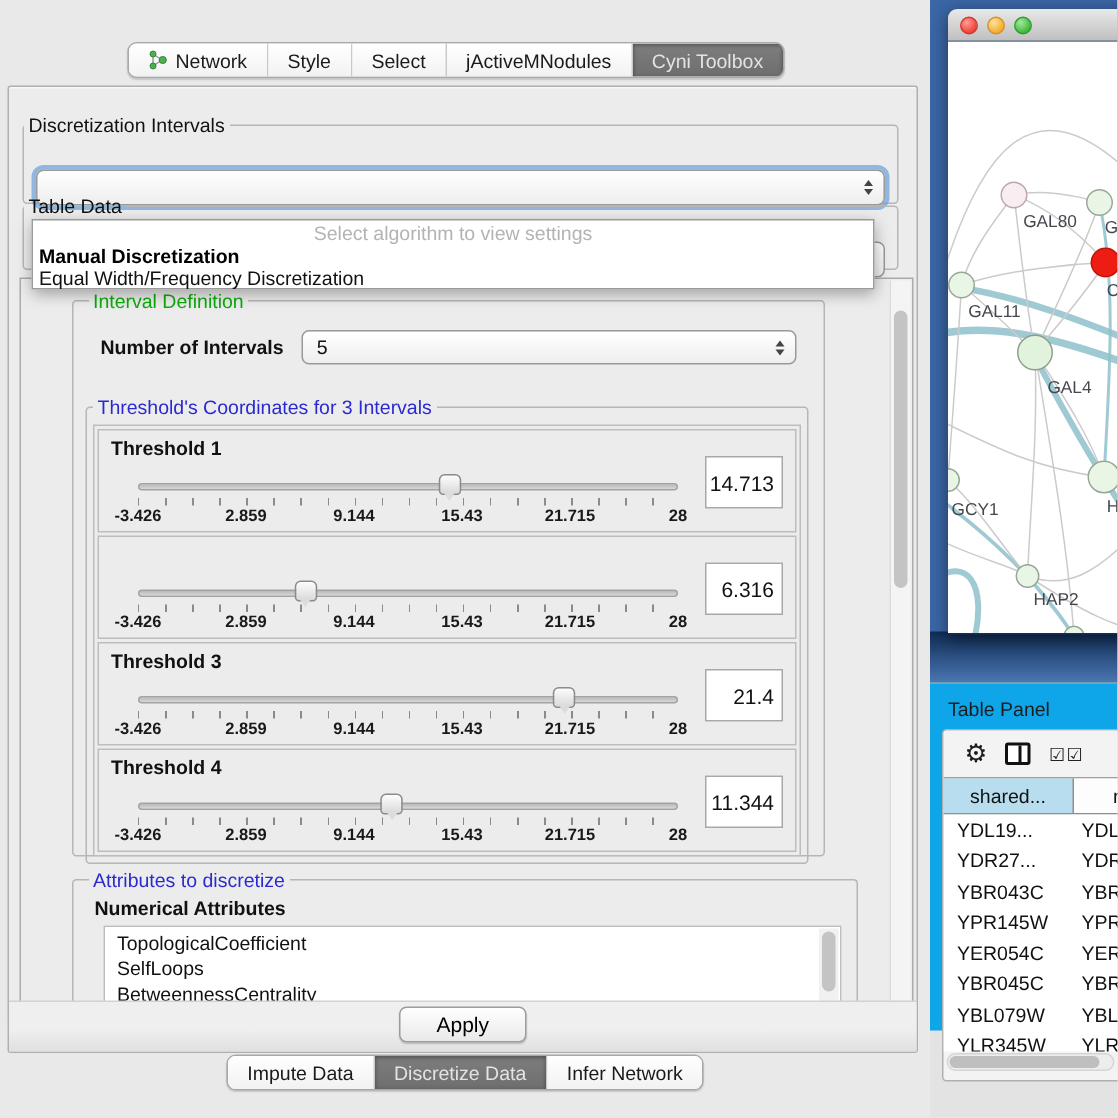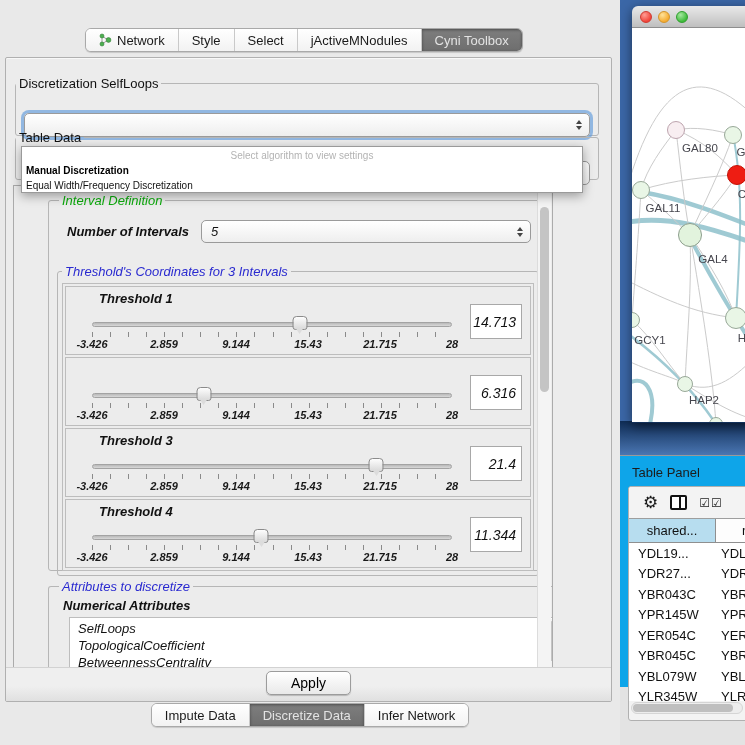--- a/index.html
+++ b/index.html
@@ -46,42 +46,42 @@
   .arr-up { width:0; height:0; border-left:3.5px solid transparent; border-right:3.5px solid transparent;
     border-bottom:4px solid #444; }
   .arr-dn { width:0; height:0; border-left:3.5px solid transparent; border-right:3.5px solid transparent;
     border-top:4px solid #444; }
 
   .algo-combo { position:absolute; left:8px; top:22px; width:566px; }
   .tabledata-combo { position:absolute; left:8px; top:16px; width:566px; }
 
   .algo-popup { position:absolute; left:15px; top:88px; width:562px; height:47px; background:#ffffff;
     border:1px solid #9a9a9a; box-shadow:0 3px 10px rgba(0,0,0,.35); z-index:50; padding-top:1px; }
-  .popup-row { height:15px; line-height:15px; font-size:10px; padding:0 4px; white-space:nowrap; }
+  .popup-row { height:15px; line-height:15px; font-size:13px; padding:0 4px; white-space:nowrap; }
   .popup-hint { text-align:center; color:#b3b3b3; }
   .popup-opt-bold { font-weight:bold; color:#000; }
 
-  .scroll-area { position:absolute; left:7px; top:127px; width:540px; height:484px;
-    border:1px solid #ababab; background:#ececec; overflow:hidden;font-style:italic; }
+  .scroll-area { position:absolute; left:7px; top:127px; width:596px; height:484px;
+    border:1px solid #ababab; background:#ececec; overflow:hidden; }
   .v-scrollbar { position:absolute; right:1px; top:1px; width:14px; height:480px; background:#f4f4f4;
     border-left:1px solid #dcdcdc; }
   .v-thumb { position:absolute; left:2px; top:20px; width:9px; height:185px; background:#c4c4c4;
     border-radius:5px; }
 
   .interval-group { position:absolute; left:34px; top:7px; width:502px; height:378px; padding:4px 10px; }
   .noi-row { display:flex; align-items:center; margin:8px 0 6px 8px; }
   .noi-label { font-weight:bold; margin-right:12px; }
   .noi-combo { width:330px; height:23px; }
 
   .thresholds-group { position:absolute; left:8px; top:56px; width:482px; height:312px; padding:4px 4px; }
   .thresh-stack { border:1px solid #bdbdbd; padding:2px; background:#ececec; }
   .thresh-row { position:relative; border:1px solid #bdbdbd; background:#ececec; height:69px; margin-bottom:2px;
     padding:4px 8px 0 8px; }
   .thresh-row:last-child { margin-bottom:0; }
-  .thresh-label { font-weight:bold; font-size:13px;margin-left:25px; }
+  .thresh-label { font-weight:bold; font-size:13px; }
   .slider { position:absolute; left:26px; top:29px; width:360px; height:38px; }
   .track { position:absolute; left:0; top:6px; width:100%; height:5px; border-radius:3px;
     background:linear-gradient(#b9b9b9,#d8d8d8); border:1px solid #a3a3a3; }
   .thumb { position:absolute; top:0; width:15px; height:14px; transform:translateX(-50%);
     background:linear-gradient(#fdfdfd,#d9d9d9); border:1px solid #8b8b8b;
     border-radius:4px 4px 3px 3px; z-index:2; }
   .thumb::after { content:""; position:absolute; left:2.5px; top:11px; width:0; height:0;
     border-left:4.5px solid transparent; border-right:4.5px solid transparent; border-top:6px solid #dcdcdc; }
   .ticks { position:absolute; left:0; top:16px; width:100%; height:5px;
     background-image:repeating-linear-gradient(90deg,#8a8a8a 0,#8a8a8a 1px,transparent 1px,transparent 5%);
@@ -187,21 +187,21 @@
           </div>
         <div class="seg-item active">
             <span>Cyni Toolbox</span>
           </div>
       </div>
     </div>
 
     <div class="main-panel">
 
       <fieldset class="algo-group">
-        <legend>Discretization SelfLoops</legend>
+        <legend>Discretization Intervals</legend>
         <div class="combo focused algo-combo">
           <span class="steppers">
               <span class="arr-up"></span>
               <span class="arr-dn"></span>
             </span>
         </div>
       </fieldset>
 
       <fieldset class="tabledata-group">
         <legend>Table Data</legend>
@@ -311,22 +311,22 @@
               </div>
 
             </div>
           </fieldset>
         </fieldset>
 
         <fieldset class="attributes-group">
           <legend class="blue">Attributes to discretize</legend>
           <div class="attr-subtitle">Numerical Attributes</div>
           <div class="attr-list">
+            <div class="attr-item">TopologicalCoefficient</div>
             <div class="attr-item">SelfLoops</div>
-            <div class="attr-item">TopologicalCoefficient</div>
             <div class="attr-item">BetweennessCentrality</div>
             <div class="attr-scroll">
                 <div class="v-thumb"></div>
               </div>
           </div>
         </fieldset>
 
         <div class="v-scrollbar">
           <div class="v-thumb"></div>
         </div>

